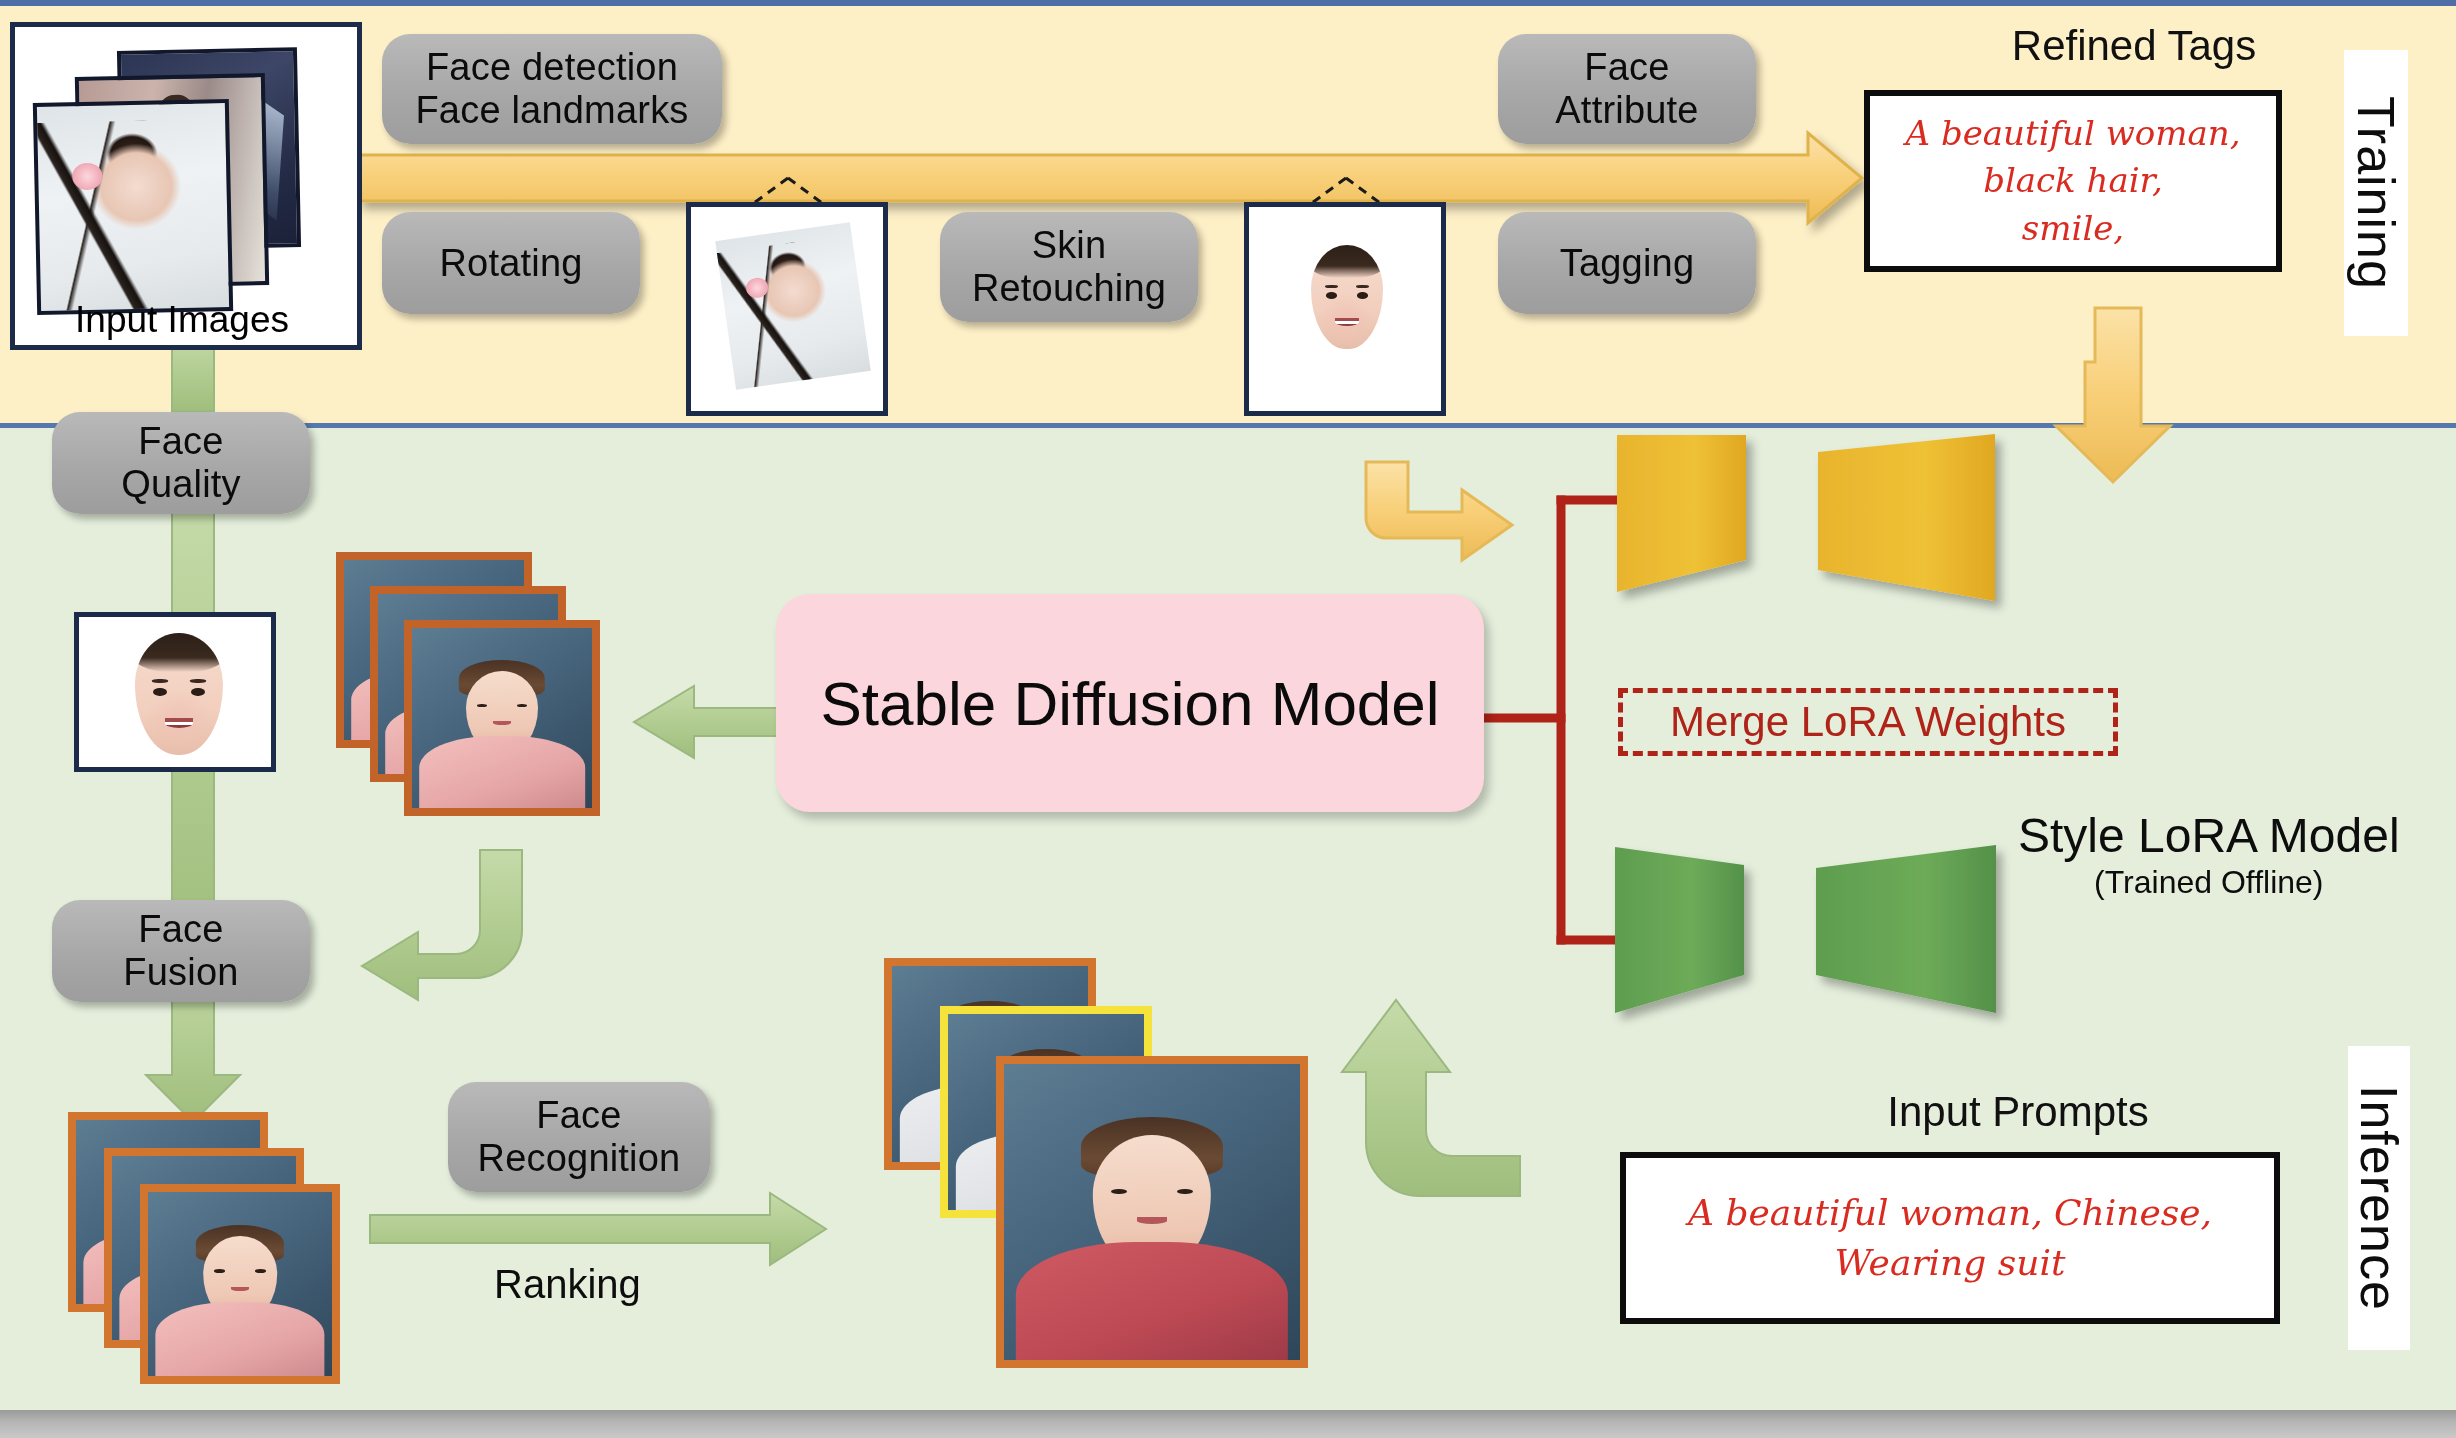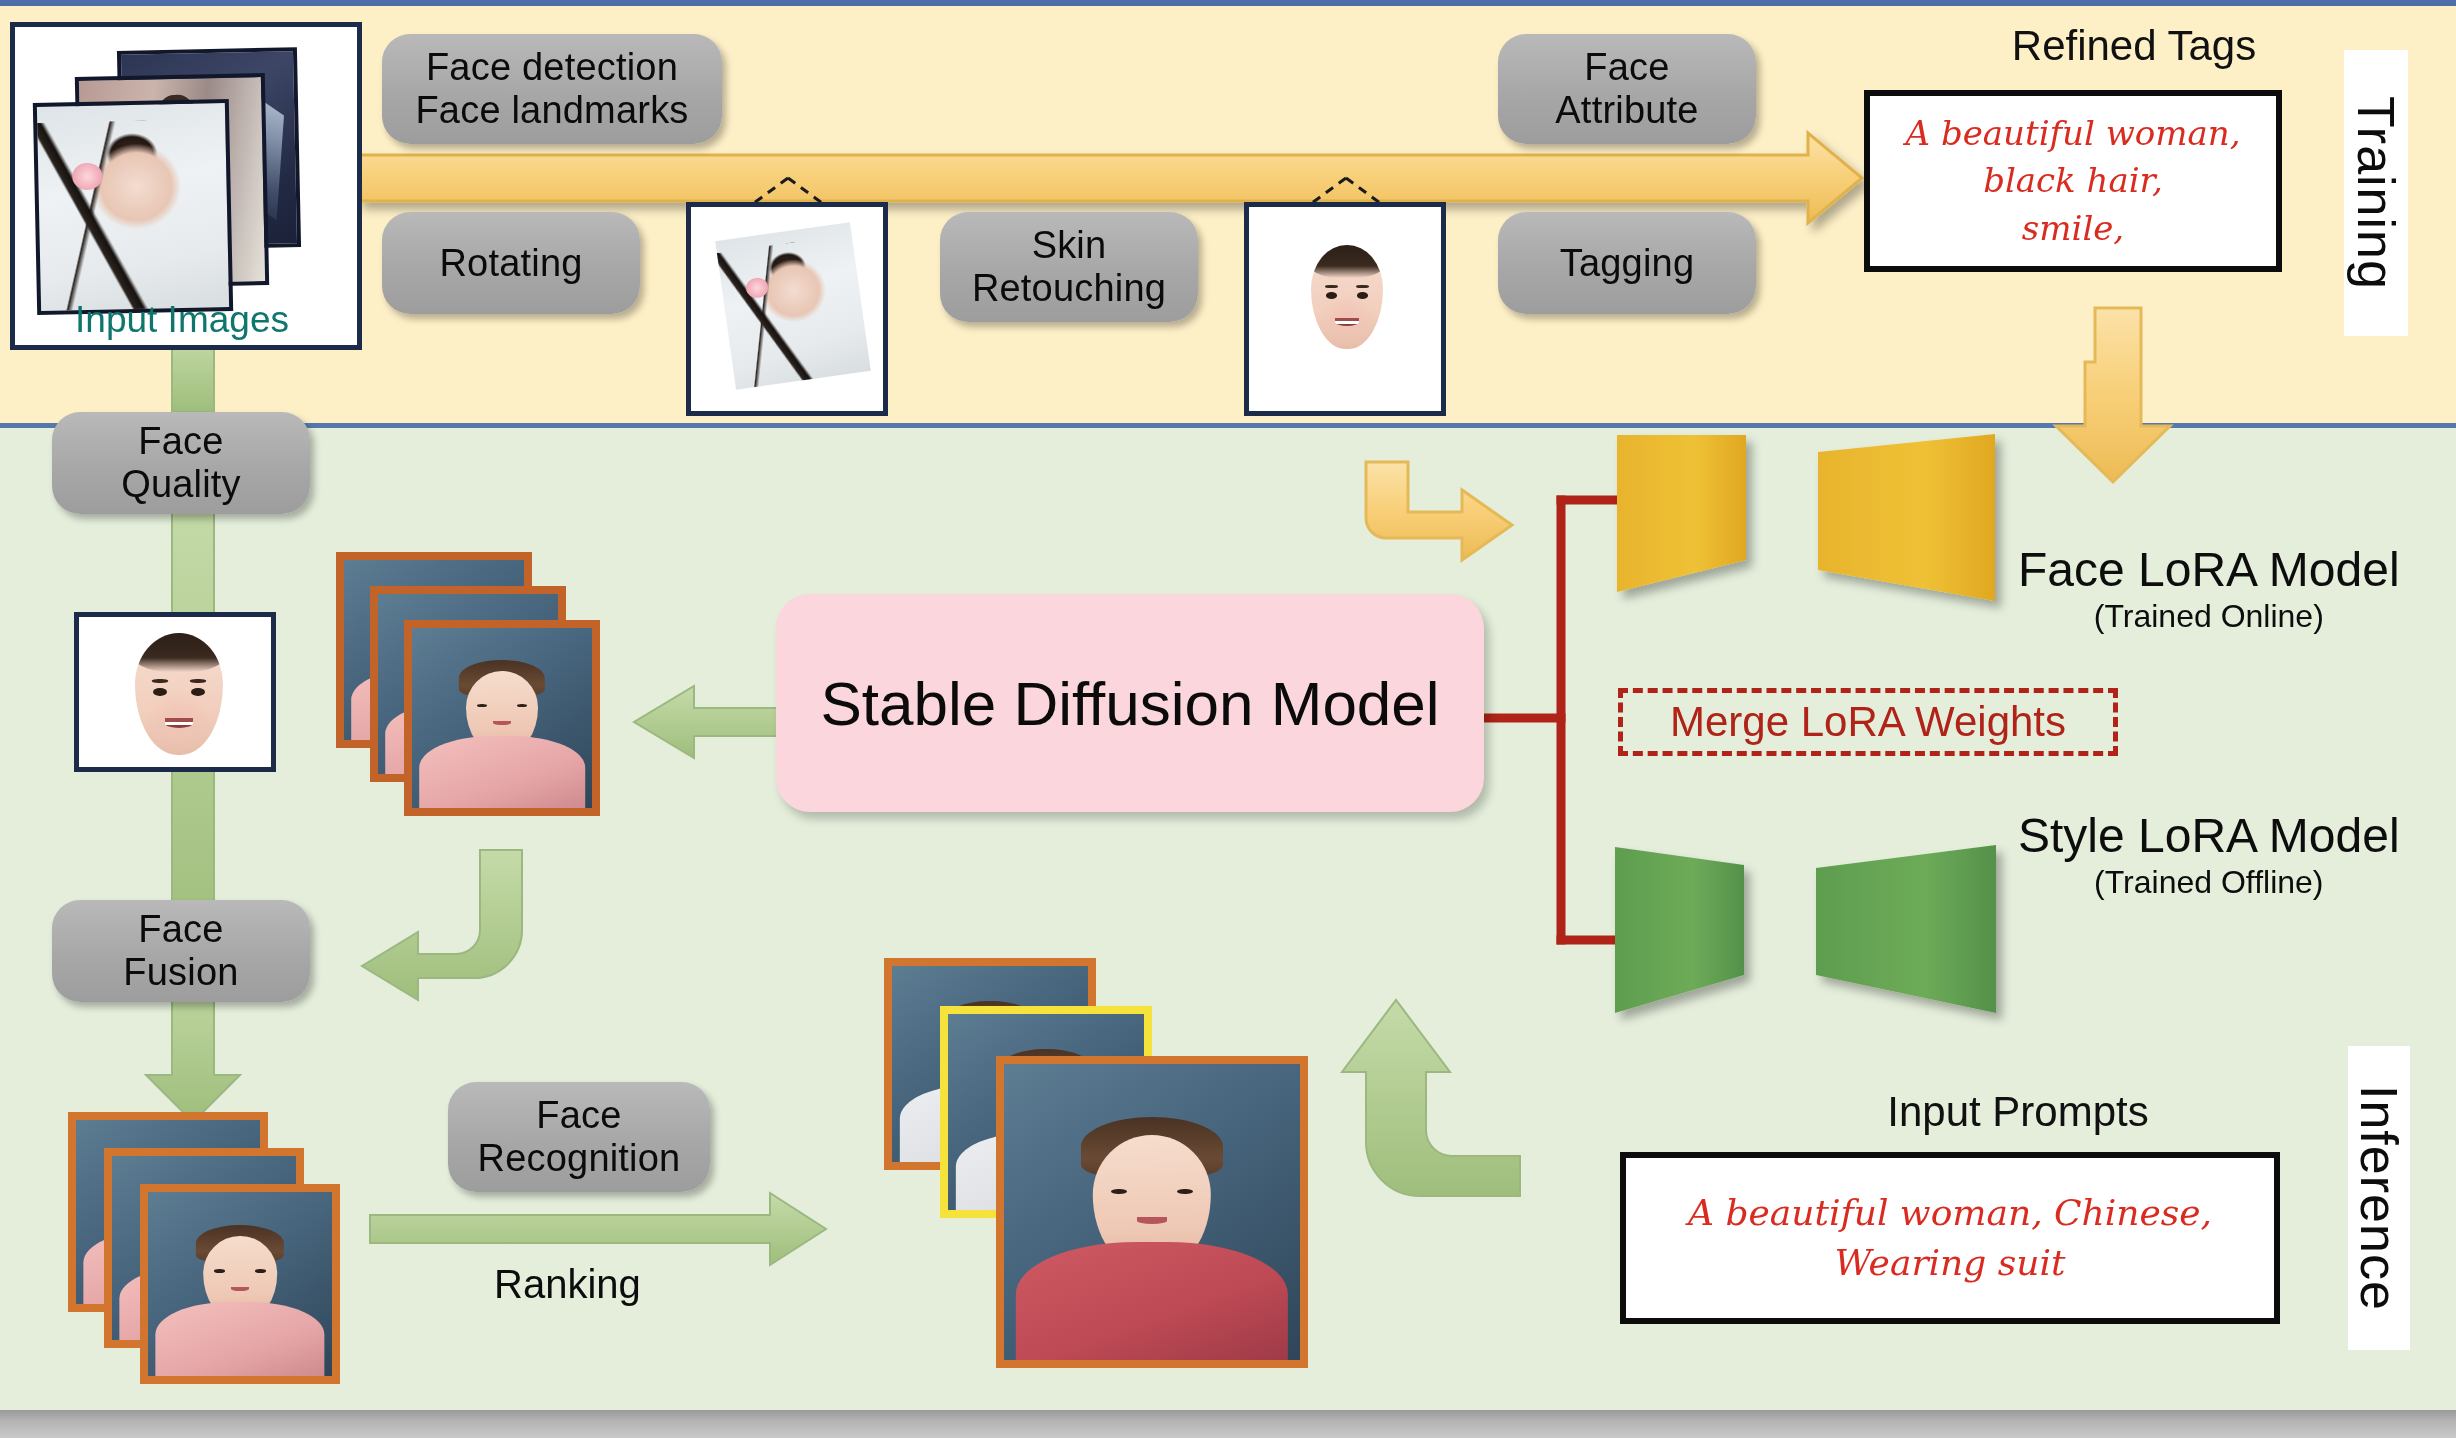--- a/index.html
+++ b/index.html
@@ -303,21 +303,21 @@
     <g>
       <path d="M 1520 1196 L 1420 1196 A 54 54 0 0 1 1366 1142 L 1366 1072 L 1342 1072 L 1396 1000 L 1450 1072 L 1426 1072 L 1426 1130
                A 26 26 0 0 0 1452 1156 L 1520 1156 Z" fill="url(#ggreen)" stroke="#9ab880" stroke-width="2"></path>
     </g>
   </svg>
 
   <div class="white-frame" style="left:10px; top:22px; width:352px; height:328px;">
     <div class="photo ph-dark" style="left:104px; top:22px; width:180px; height:200px; border:4px solid #12182c; transform:rotate(-1.2deg);"></div>
     <div class="photo ph-wall" style="left:62px; top:48px; width:190px; height:212px; border:4px solid #12182c; transform:rotate(-1.2deg);"></div>
     <div class="photo ph-winter" style="left:20px; top:74px; width:196px; height:212px; border:4px solid #12182c; transform:rotate(-1.2deg);"></div>
-    <div style="position:absolute; left:0; right:8px; bottom:4px; text-align:center; font-size:37px; color:#0f766e;">Input Images</div>
+    <div style="position:absolute; left:0; right:8px; bottom:4px; text-align:center; font-size:37px; color:#000000;">Input Images</div>
   </div>
 
   <div class="pill" style="left:382px; top:34px; width:340px; height:110px;">Face detection
 Face landmarks</div>
   <div class="pill" style="left:1498px; top:34px; width:258px; height:110px;">Face
 Attribute</div>
 
   <div class="pill" style="left:382px; top:212px; width:258px; height:102px;">Rotating</div>
   <div class="pill" style="left:940px; top:212px; width:258px; height:110px;">Skin
 Retouching</div>
@@ -442,24 +442,20 @@
         <div class="phead"></div>
       <div class="peye l"></div>
         <div class="peye r"></div>
         <div class="pmouth"></div>
       <div class="pbody"></div>
     </div>
   </div>
 
   <div class="sd-box" style="left:776px; top:594px; width:708px; height:218px;">Stable Diffusion Model</div>
 
-  <div class="model-label" style="left:2018px; top:546px;">
-    <div class="ml-main">Face LoRA Model</div>
-    <div class="ml-sub" style="text-align:center;">(Trained Online)</div>
-  </div>
   <div class="model-label" style="left:2018px; top:812px;">
     <div class="ml-main">Style LoRA Model</div>
     <div class="ml-sub" style="text-align:center;">(Trained Offline)</div>
   </div>
 
   <div class="merge-box" style="left:1618px; top:688px; width:500px; height:68px;">Merge LoRA Weights</div>
 
   <div class="section-title" style="left:1690px; top:1088px; width:656px;">Input Prompts</div>
   <div class="tag-box" style="left:1620px; top:1152px; width:660px; height:172px; font-size:36px;">A beautiful woman, Chinese,
 Wearing suit</div>

